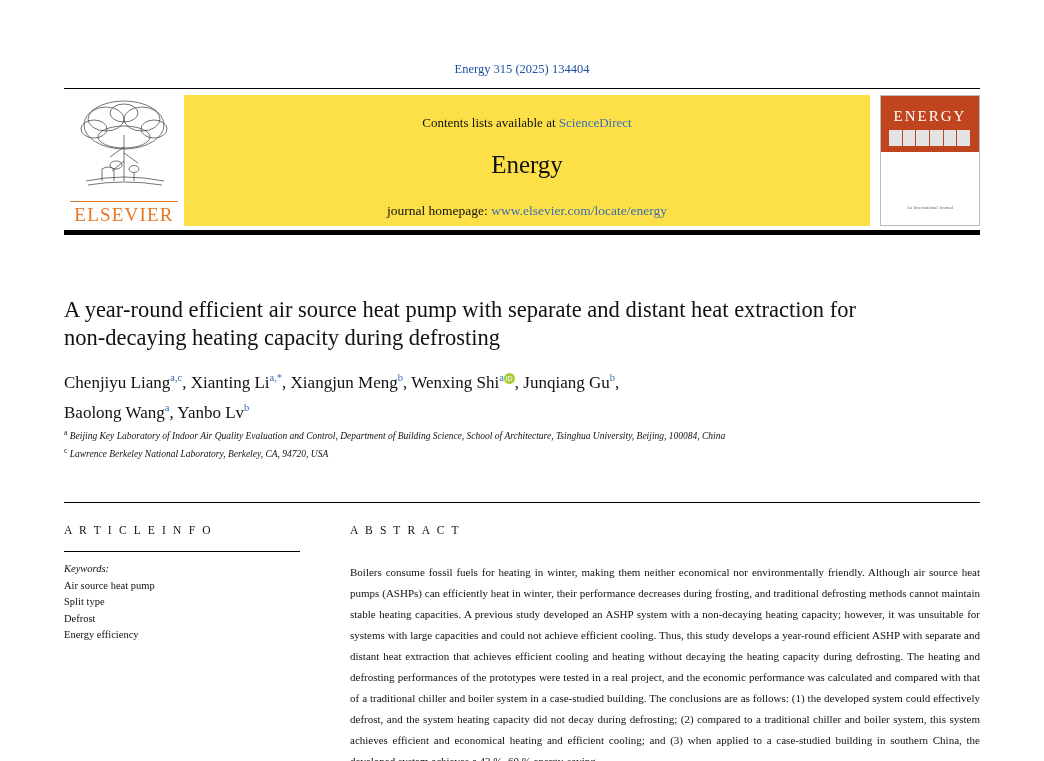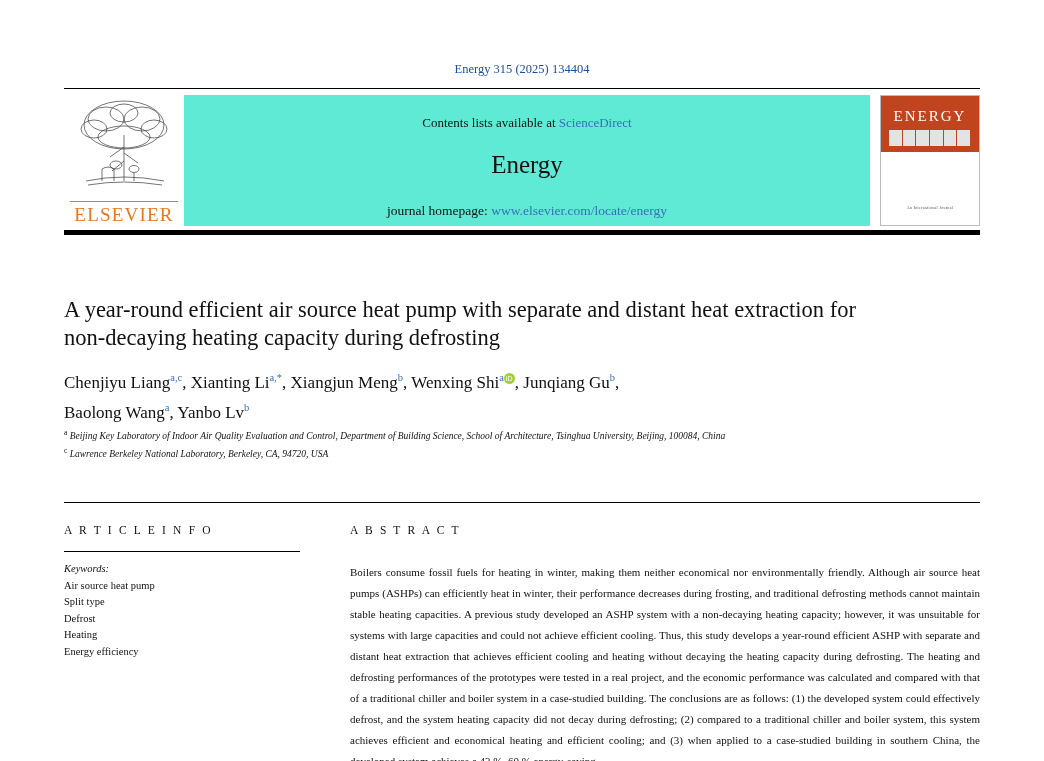--- a/index.html
+++ b/index.html
@@ -77,21 +77,21 @@
   .elsevier-rule {
     position: absolute;
     bottom: 30px;
     left: 6px;
     width: 108px;
     height: 1.5px;
     background: #e87722;
   }
   .center-box {
     flex: 1 1 auto;
-    background: #5eead4;
+    background: #fde047;
     margin: 6px 0 6px 0;
     position: relative;
   }
   .contents-line {
     text-align: center;
     font-size: 13px;
     padding-top: 20px;
     color: #111;
   }
   .contents-line a, .homepage-line a {
@@ -357,21 +357,20 @@
   <div class="rule-mid"></div>
 
   <div class="info-col">
     <div class="sec-head">A R T I C L E  I N F O</div>
     <div class="info-rule"></div>
     <div class="keywords">
       <div class="kw-label">Keywords:</div>
       <div>Air source heat pump</div>
       <div>Split type</div>
       <div>Defrost</div>
-      <div>Heating</div>
       <div>Energy efficiency</div>
     </div>
   </div>
 
   <div class="abs-col">
     <div class="sec-head">A B S T R A C T</div>
     <div class="abs-text">Boilers consume fossil fuels for heating in winter, making them neither economical nor environmentally friendly. Although air source heat pumps (ASHPs) can efficiently heat in winter, their performance decreases during frosting, and traditional defrosting methods cannot maintain stable heating capacities. A previous study developed an ASHP system with a non-decaying heating capacity; however, it was unsuitable for systems with large capacities and could not achieve efficient cooling. Thus, this study develops a year-round efficient ASHP with separate and distant heat extraction that achieves efficient cooling and heating without decaying the heating capacity during defrosting. The heating and defrosting performances of the prototypes were tested in a real project, and the economic performance was calculated and compared with that of a traditional chiller and boiler system in a case-studied building. The conclusions are as follows: (1) the developed system could effectively defrost, and the system heating capacity did not decay during defrosting; (2) compared to a traditional chiller and boiler system, this system achieves efficient and economical heating and efficient cooling; and (3) when applied to a case-studied building in southern China, the developed system achieves a 43 %–60 % energy-saving</div>
   </div>
 
 </div>

